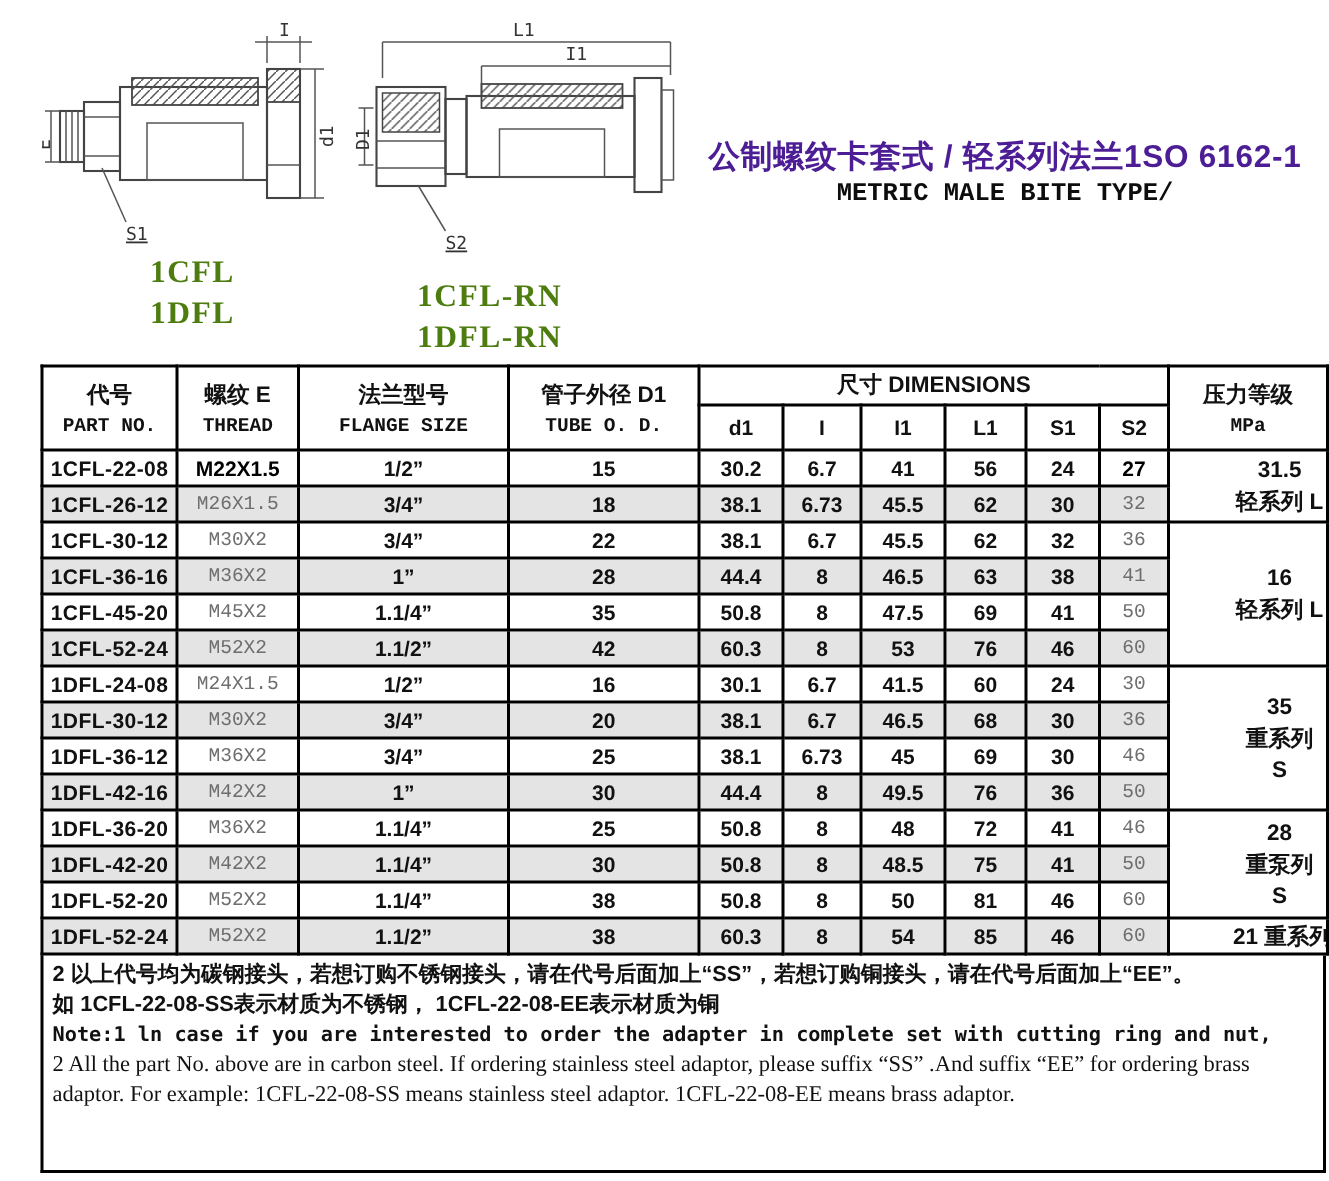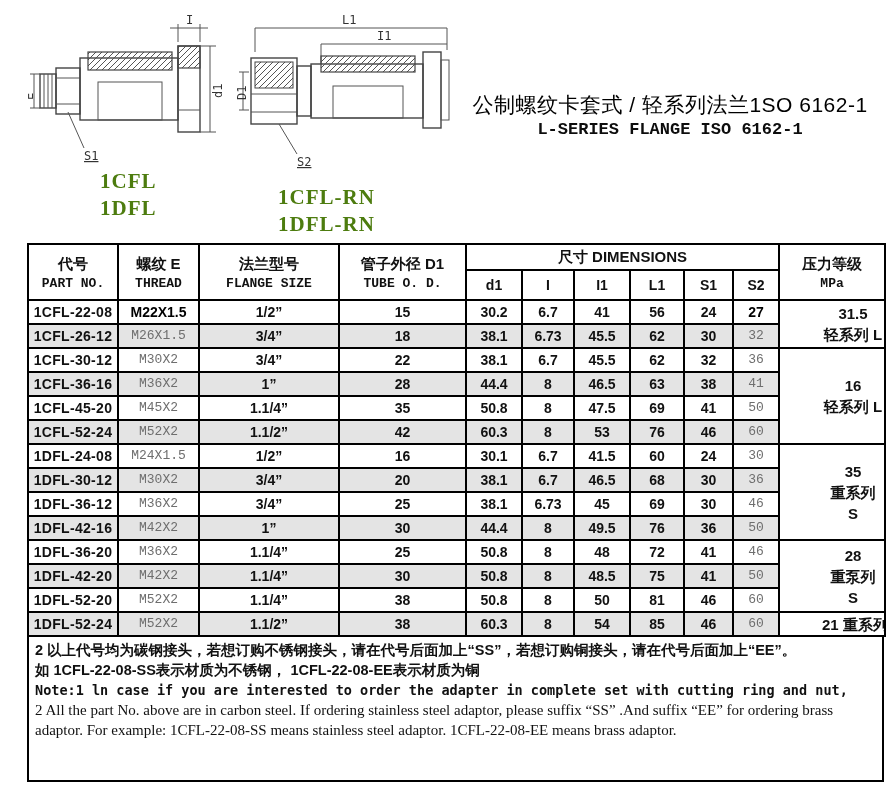--- a/index.html
+++ b/index.html
@@ -9,21 +9,21 @@
   
   .diagram{position:absolute;}
   .diagram svg{display:block;}
   .dia-caption{position:absolute;font-family:"Liberation Serif",serif;font-weight:bold;font-size:21px;line-height:27px;letter-spacing:1px;color:#4d7c0f;}
   .dline{stroke:#555;stroke-width:1;fill:none;}
   .dthick{stroke:#444;stroke-width:1.4;fill:none;}
   .dtext{font-family:"DejaVu Sans Mono",monospace;font-size:12px;fill:#333;}
 
   
   .title-block{position:absolute;left:455px;top:92px;width:430px;text-align:center;}
-  .title-zh{font-size:21px;font-weight:normal;letter-spacing:0.5px;line-height:26px;color:#000000;}
+  .title-zh{font-size:21px;font-weight:bold;letter-spacing:0.5px;line-height:26px;color:#4c1d95;}
   .title-en{font-family:"Liberation Mono",monospace;font-size:17px;font-weight:bold;line-height:24px;color:#0d0d0d;}
 
   
   .content-col{position:absolute;left:27px;top:243px;width:857px;}
   table{border-collapse:collapse;table-layout:fixed;width:857px;}
   th,td{border:2px solid #000;padding:0;text-align:center;overflow:hidden;white-space:nowrap;}
   thead th{background:#fff;}
   .h-zh{font-size:15px;font-weight:bold;line-height:22px;}
   .h-en{font-family:"Liberation Mono",monospace;font-size:13px;font-weight:bold;line-height:17px;}
   thead tr.r1 th{height:24px;}
@@ -136,21 +136,21 @@
       <text x="60" y="158" class="dtext" text-decoration="underline">S2</text>
     </svg>
   </div>
   <div class="dia-caption" style="left:278px;top:184px;">
     <div>1CFL-RN</div>
     <div>1DFL-RN</div>
   </div>
 
   <div class="title-block">
     <div class="title-zh">公制螺纹卡套式 / 轻系列法兰1SO 6162-1</div>
-    <div class="title-en">L-SERIES FLANGE ISO 6162-1</div>
+    <div class="title-en">METRIC MALE BITE TYPE/</div>
   </div>
 
   <div class="content-col">
     <table>
       <colgroup>
         <col style="width:90px">
           <col style="width:81px">
           <col style="width:140px">
           <col style="width:127px">
         <col style="width:56px">

